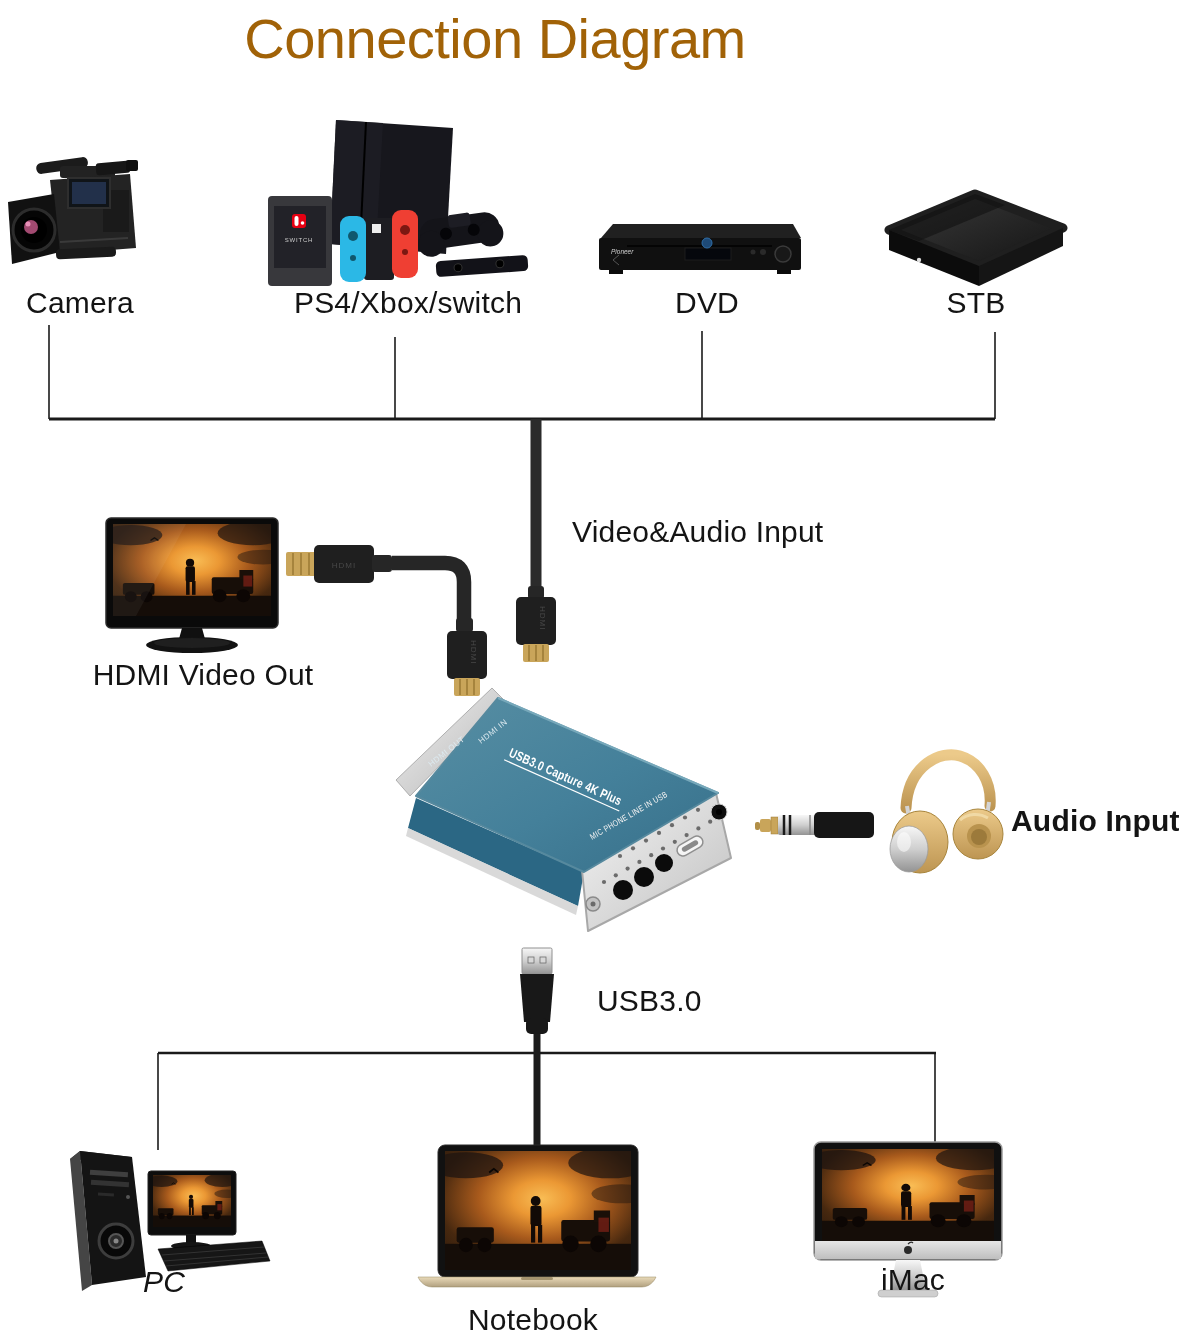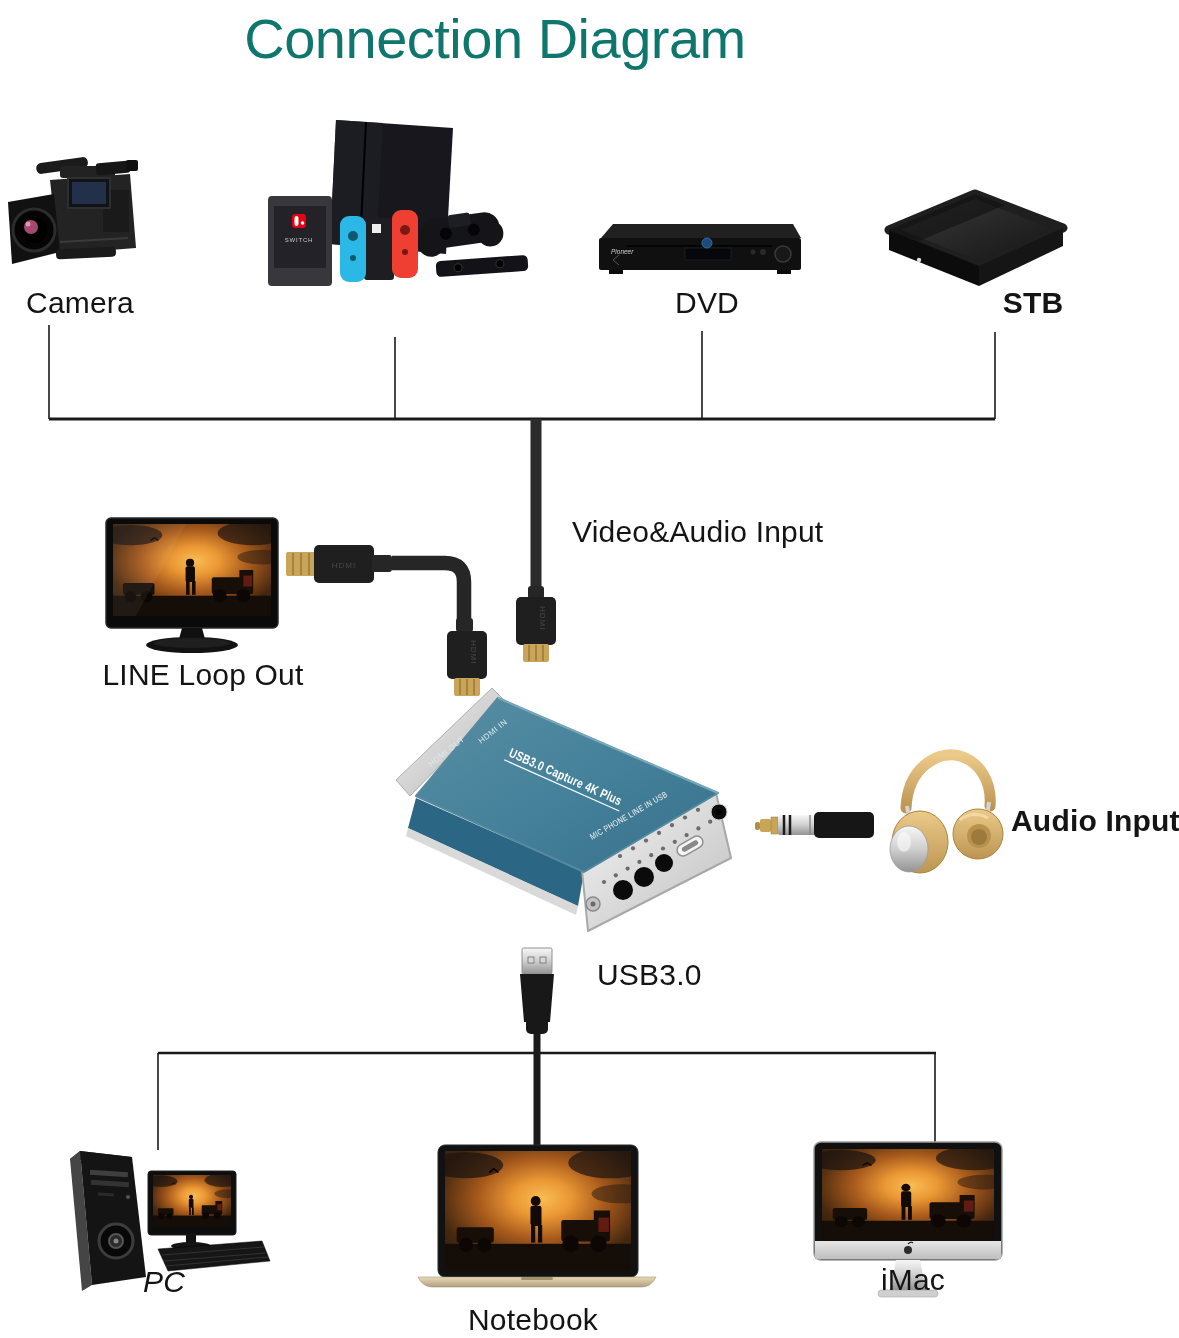--- a/index.html
+++ b/index.html
@@ -8,21 +8,21 @@
     font-family:"Liberation Sans", sans-serif; overflow:hidden;
   }
   .diagram-svg { position:absolute; left:0; top:0; }
   .label {
     position:absolute; color:#141414; font-size:30px; line-height:1.1;
     white-space:nowrap; letter-spacing:0.2px;
   }
   .centered { transform:translateX(-50%); }
   .title {
     position:absolute; left:495px; top:6px; transform:translateX(-50%);
-    font-size:56px; color:#0f766e; letter-spacing:-0.5px; white-space:nowrap;
+    font-size:56px; color:#a16207; letter-spacing:-0.5px; white-space:nowrap;
   }
 </style>
 </head>
 <body>
 
 <div class="canvas">
 
   <svg class="diagram-svg" width="1179" height="1338" viewBox="0 0 1179 1338">
     <defs>
       <linearGradient id="tealGrad" x1="0" y1="0" x2="1" y2="1">
@@ -326,24 +326,25 @@
       <circle cx="96" cy="110" r="4" fill="#2a2a2a"></circle>
       <path d="M96,104 q3,-3 5,-1" stroke="#2a2a2a" stroke-width="1.2" fill="none"></path>
       <polygon points="84,120 108,120 114,150 78,150" fill="url(#chromeGrad)"></polygon>
       <rect x="66" y="150" width="60" height="7" rx="3.5" fill="#cfcfcf" stroke="#9a9a9a" stroke-width="0.5"></rect>
     </g>
   </svg>
 
   <div class="title">Connection Diagram</div>
 
   <div class="label centered" style="left:80px; top:286px;">Camera</div>
+  <div class="label centered" style="left:408px; top:286px;">PS4/Xbox/switch</div>
   <div class="label centered" style="left:707px; top:286px;">DVD</div>
-  <div class="label centered" style="left:1033px; top:286px;font-weight:bold;">STB</div>
+  <div class="label centered" style="left:976px; top:286px;">STB</div>
 
   <div class="label" style="left:572px; top:515px;text-align:right;">Video&amp;Audio Input</div>
-  <div class="label centered" style="left:203px; top:658px;">LINE Loop Out</div>
+  <div class="label centered" style="left:203px; top:658px;">HDMI Video Out</div>
   <div class="label" style="left:1011px; top:804px;font-weight:bold;">Audio Input</div>
-  <div class="label" style="left:597px; top:958px;">USB3.0</div>
+  <div class="label" style="left:597px; top:984px;">USB3.0</div>
 
   <div class="label centered" style="left:164px; top:1265px;font-style:italic;">PC</div>
   <div class="label centered" style="left:533px; top:1303px;text-align:right;">Notebook</div>
   <div class="label centered" style="left:913px; top:1263px;">iMac</div>
 </div>
 
 </body></html>

